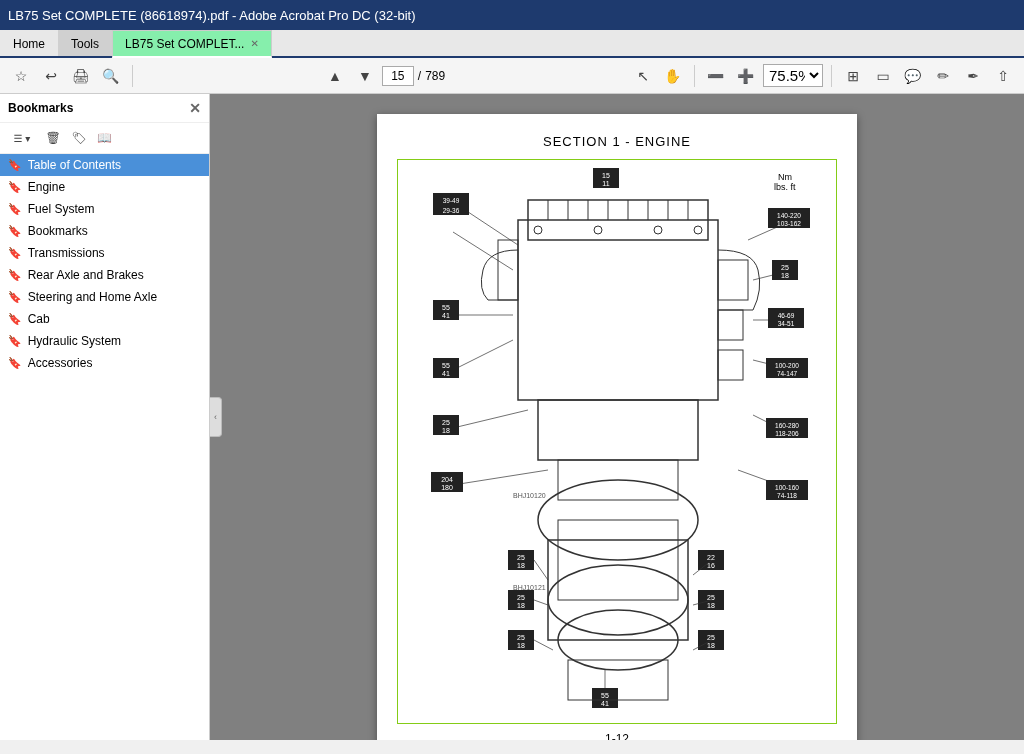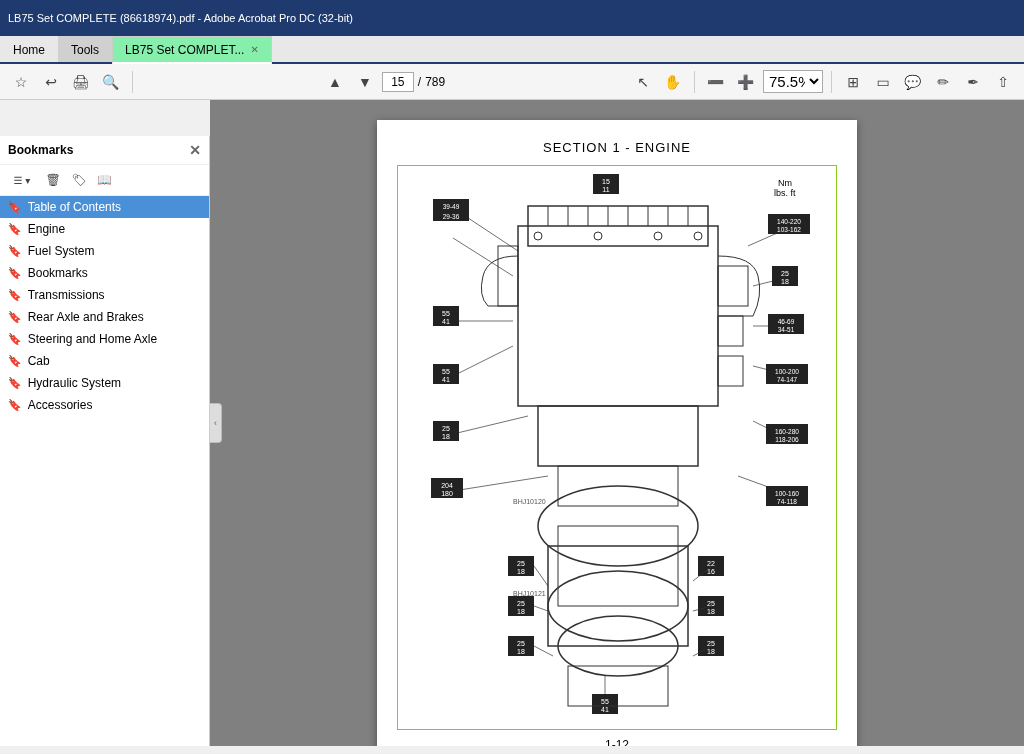--- a/index.html
+++ b/index.html
@@ -3,24 +3,24 @@
   <meta charset="utf-8">
   <style>
     * { box-sizing: border-box; margin: 0; padding: 0; }
     body { font-family: 'Segoe UI', Arial, sans-serif; font-size: 12px; background: #f0f0f0; overflow: hidden; }
 
     
     .title-bar {
       background: #1e3a6e;
       color: white;
       padding: 4px 8px;
-      font-size: 11px;
-      display: flex;
-      align-items: center;
-      height: 36px;
+      font-size: 13px;
+      display: flex;
+      align-items: center;
+      height: 30px;
     }
 
     
     .menu-bar {
       background: #f5f5f5;
       border-bottom: 1px solid #ccc;
       display: flex;
       align-items: center;
       height: 22px;
       padding: 0 4px;
@@ -119,21 +119,20 @@
       height: calc(754px - 22px - 22px - 28px - 36px);
     }
 
     
     .left-panel {
       width: 210px;
       background: white;
       border-right: 1px solid #ccc;
       display: flex;
       flex-direction: column;
-      margin-top: 36px;
     }
     .panel-header {
       display: flex;
       align-items: center;
       justify-content: space-between;
       padding: 6px 8px;
       border-bottom: 1px solid #eee;
       font-size: 12px;
       font-weight: 600;
     }

